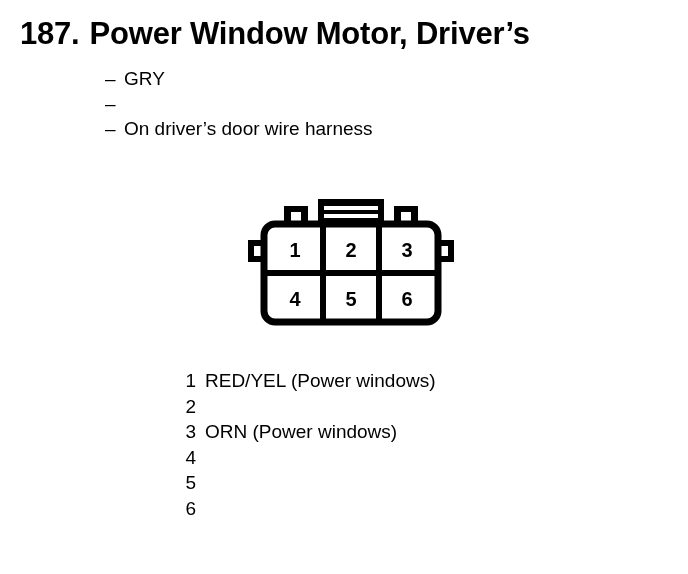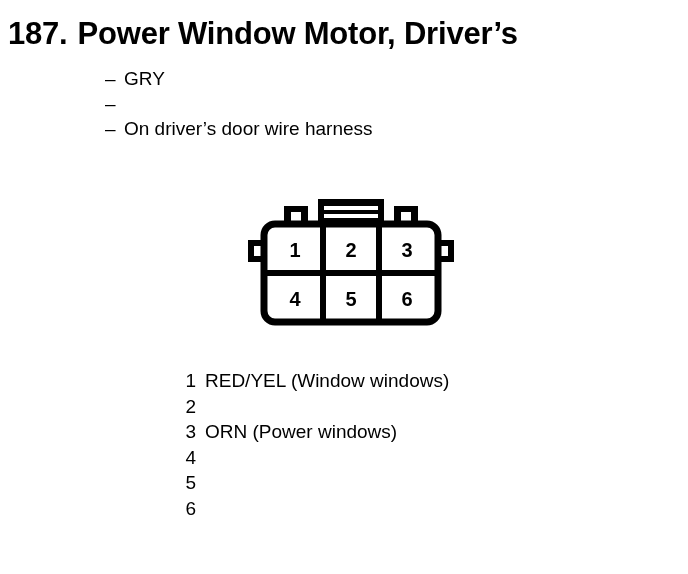--- a/index.html
+++ b/index.html
@@ -12,21 +12,21 @@
     height: 574px;
     position: relative;
     overflow: hidden;
     font-family: "Liberation Sans", sans-serif;
     color: #000000;
   }
 
   
   .page-title {
     position: absolute;
-    left: 8px;
+    left: 20px;
     top: 17px;
     font-size: 31px;
     font-weight: bold;
     letter-spacing: -0.2px;
     white-space: nowrap;
     line-height: 1.1;
   }
   .title-number { margin-right: 10px; }
 
   
@@ -138,21 +138,21 @@
 
     <text x="49" y="108" font-family="Liberation Sans, sans-serif" font-size="20" font-weight="bold" text-anchor="middle">4</text>
     <text x="105" y="108" font-family="Liberation Sans, sans-serif" font-size="20" font-weight="bold" text-anchor="middle">5</text>
     <text x="161" y="108" font-family="Liberation Sans, sans-serif" font-size="20" font-weight="bold" text-anchor="middle">6</text>
   </svg>
 </div>
 
 <div class="pin-legend">
   <div class="pin-row">
     <span class="pin-num">1</span>
-    <span>RED/YEL (Window windows)</span>
+    <span>RED/YEL (Power windows)</span>
   </div>
   <div class="pin-row">
     <span class="pin-num">2</span>
   </div>
   <div class="pin-row">
     <span class="pin-num">3</span>
     <span>ORN (Power windows)</span>
   </div>
   <div class="pin-row">
     <span class="pin-num">4</span>

